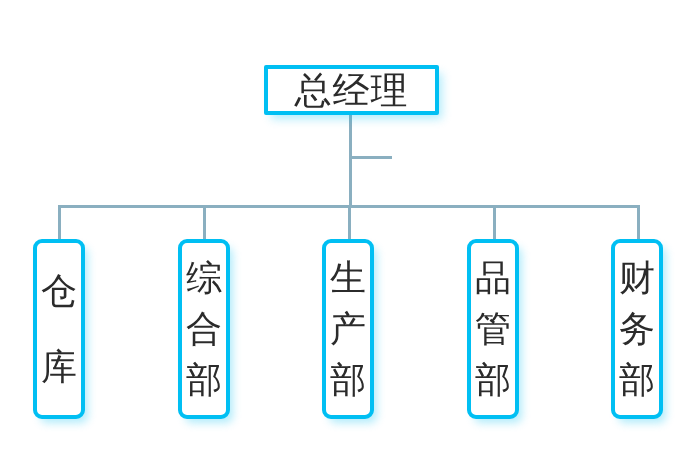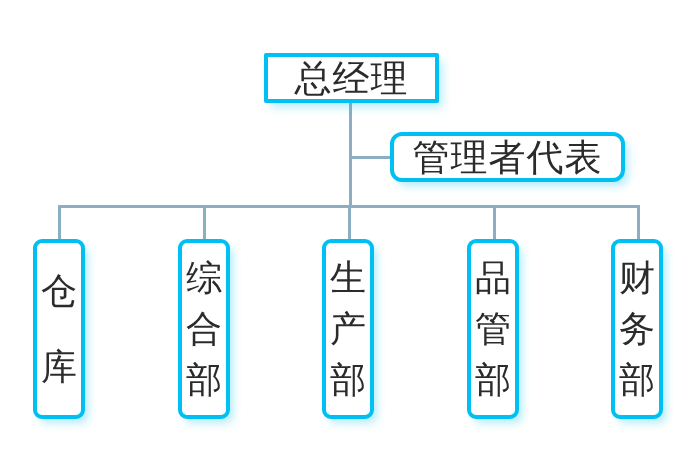--- a/index.html
+++ b/index.html
@@ -45,20 +45,21 @@
   .node-label {
     color: #2b2b2b;
     text-align: center;
     white-space: nowrap;
     line-height: 1;
   }
 
   
   .node.top-node {
     border-radius: 2px;
+    margin-top: 12px;
   }
   .node.top-node .node-label {
     font-size: 37px;
     letter-spacing: 1px;
   }
 
   
   .node.rep-node {
     border-radius: 12px;
   }
@@ -103,23 +104,20 @@
   <div class="connector v" style="left:58px; top:205px; height:35px;"></div>
   <div class="connector v" style="left:203px; top:205px; height:35px;"></div>
   <div class="connector v" style="left:348px; top:205px; height:35px;"></div>
   <div class="connector v" style="left:493px; top:205px; height:35px;"></div>
   <div class="connector v" style="left:637px; top:205px; height:35px;"></div>
 
   <div class="node top-node" style="left:264px; top:53px; width:175px; height:50px;">
     <span class="node-label">总经理</span>
   </div>
 
-  <div class="node rep-node" style="left:390px; top:132px; width:235px; height:50px;">
-    <span class="node-label">管理者代表</span>
-  </div>
 
   <div class="node dept-node" style="left:33px; top:239px; width:52px; height:180px;">
     <span class="node-label">
         <span class="ch">仓</span>
         <span class="ch">库</span>
       </span>
   </div>
 
   <div class="node dept-node" style="left:178px; top:239px; width:52px; height:180px;">
     <span class="node-label">

